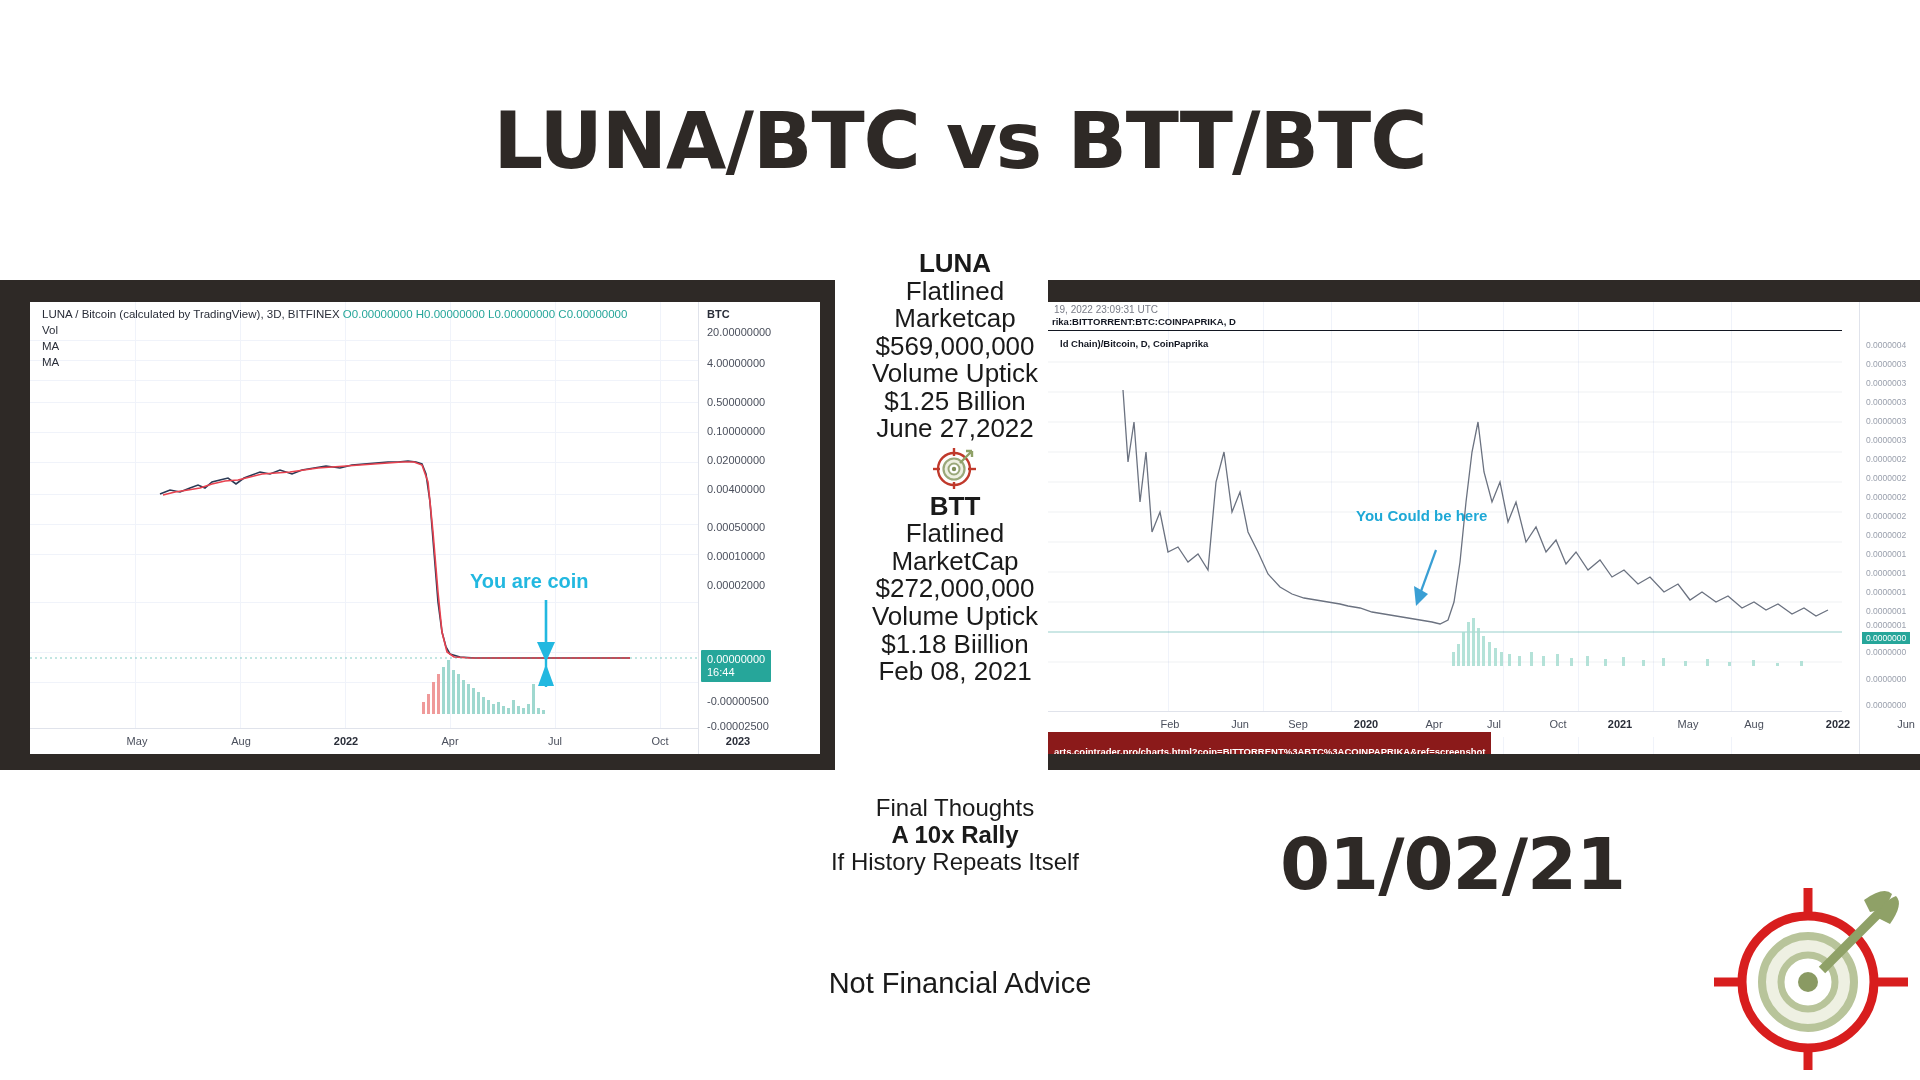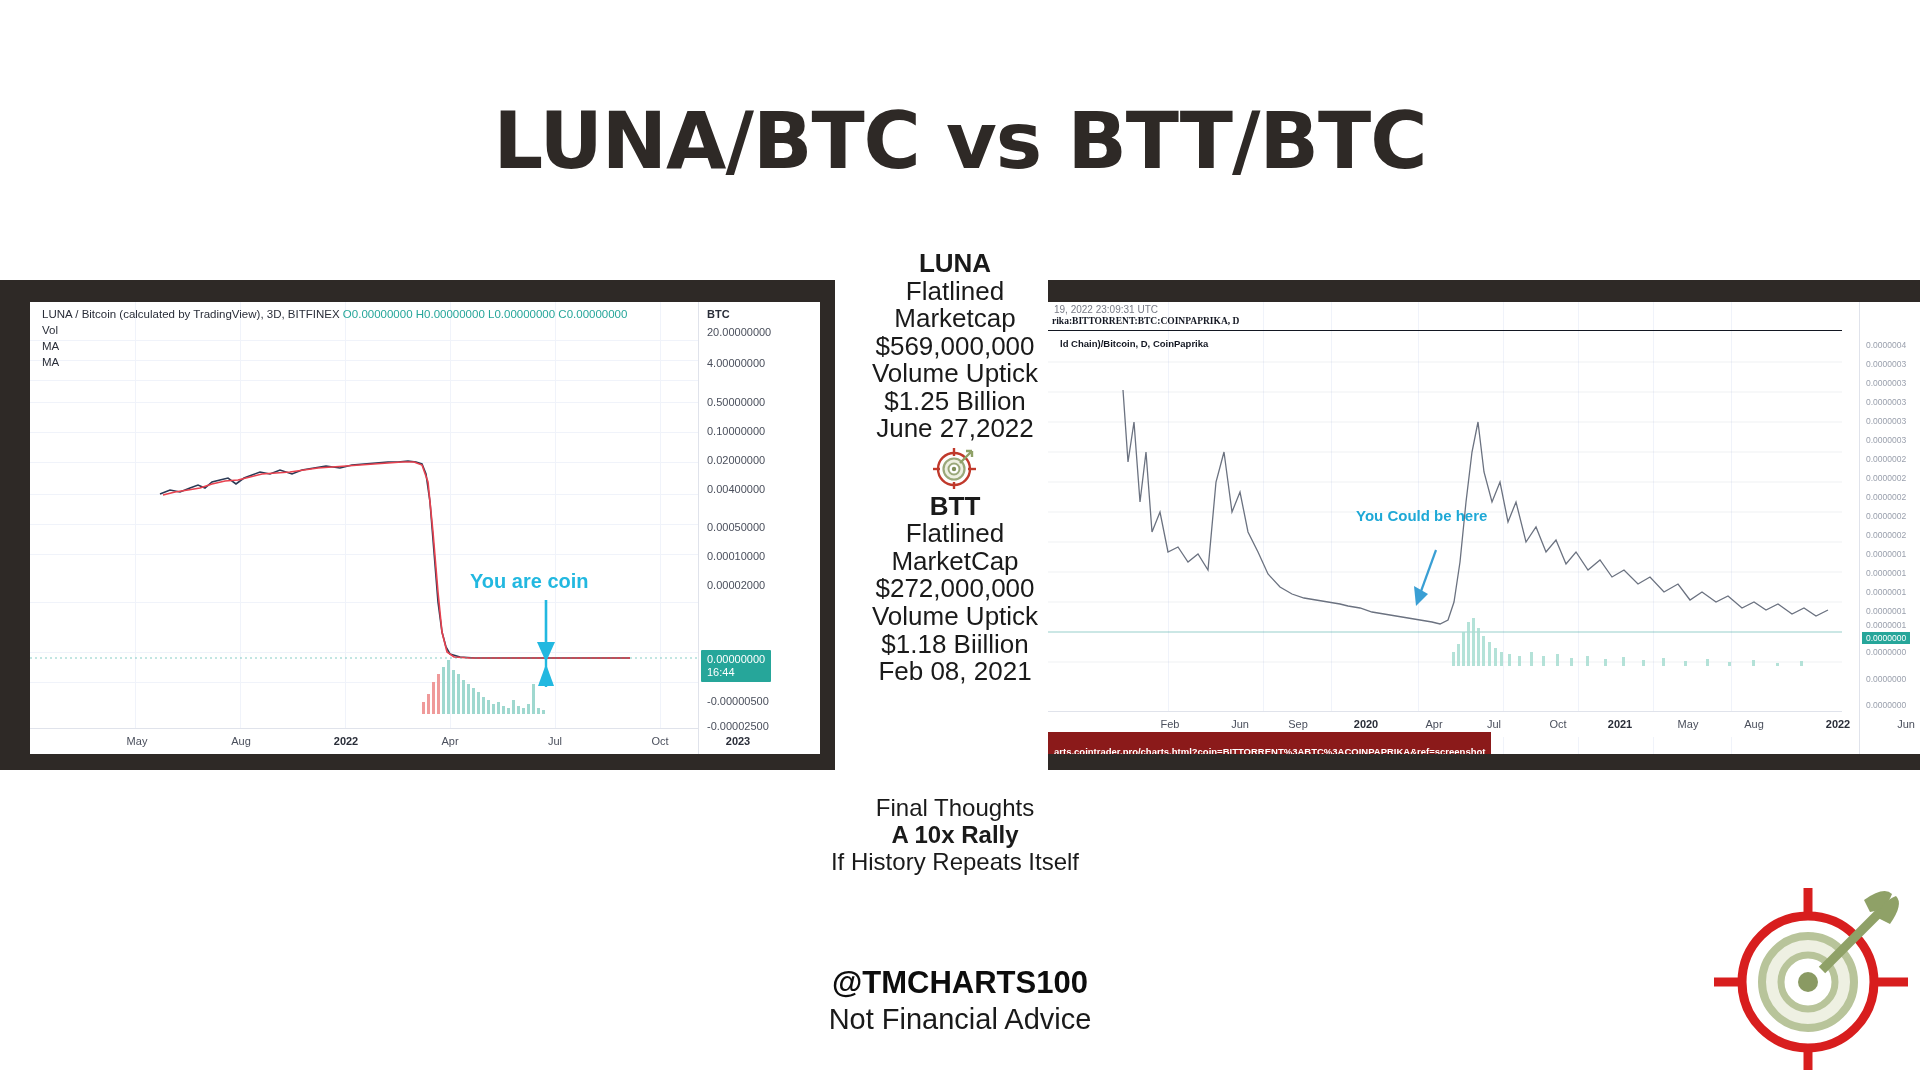--- a/index.html
+++ b/index.html
@@ -83,21 +83,21 @@
   }
   .anno-text.small { font-size: 15px; color: #1ea8d6; }
 
   
   .r-head-time {
     position: absolute; left: 6px; top: 2px;
     font-size: 10px; color: #787b86; white-space: nowrap;
   }
   .r-head-sym {
     position: absolute; left: 4px; top: 14px;
-    font-size: 9.5px; font-weight: bold; color: #131722; white-space: nowrap; font-family: Liberation Serif, serif;
+    font-size: 9.5px; font-weight: bold; color: #131722; white-space: nowrap;
   }
   .r-head-desc {
     position: absolute; left: 12px; top: 36px;
     font-size: 9.5px; font-weight: bold; color: #131722; white-space: nowrap;
   }
   .r-axis { width: 61px; }
   .r-price-label {
     position: absolute; left: 6px; font-size: 8.5px; color: #9aa0ad;
     white-space: nowrap;
   }
@@ -408,23 +408,23 @@
     <div class="cc-line">$1.18 Biillion</div>
     <div class="cc-line">Feb 08, 2021</div>
   </div>
 
   <div class="final-block">
     <div class="fl">Final Thoughts</div>
     <div class="fl bold">A 10x Rally</div>
     <div class="fl">If History Repeats Itself</div>
   </div>
 
+  <div class="big-date r">01/02/21</div>
 
   <div class="footer">
-    <div class="handle">@TMCHARTS100</div>
     <div class="disc">Not Financial Advice</div>
   </div>
 
   <div class="corner-target">
     <svg width="200" height="200" viewBox="0 0 200 200">
       <circle cx="96" cy="110" r="66" fill="none" stroke="#d81e1e" stroke-width="9"></circle>
       <circle cx="96" cy="110" r="46" fill="#eef0e2" stroke="#b8c49a" stroke-width="8"></circle>
       <circle cx="96" cy="110" r="27" fill="#ffffff" stroke="#b8c49a" stroke-width="7"></circle>
       <circle cx="96" cy="110" r="10" fill="#8a9a63"></circle>
       <line x1="96" y1="16" x2="96" y2="48" stroke="#d81e1e" stroke-width="9"></line>

